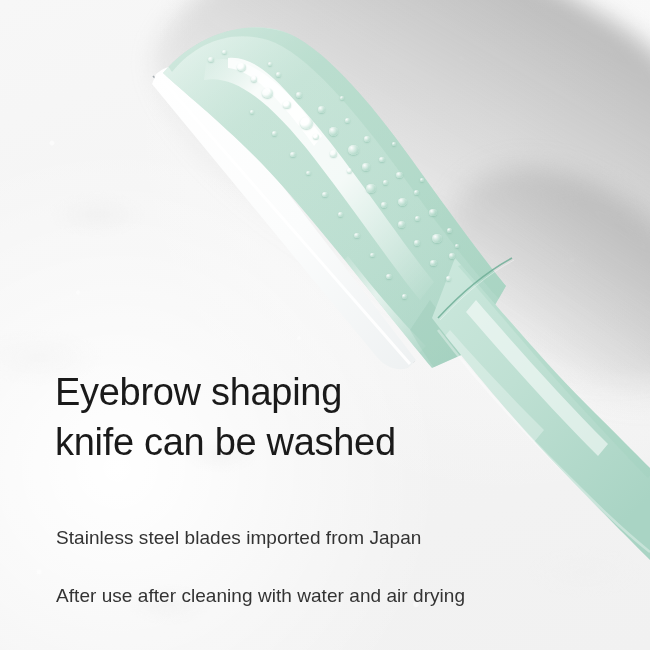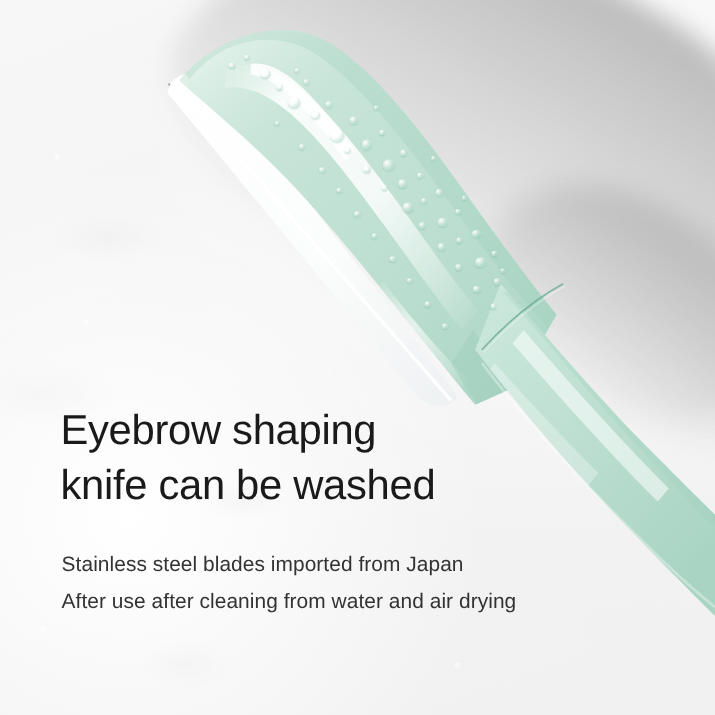--- a/index.html
+++ b/index.html
@@ -94,21 +94,21 @@
     font-weight:400;
   }
   .bullets{
     position:absolute;
     left:56px;top:497px;
     color:#333333;
     font-size:19px;
     line-height:34px;
     letter-spacing:.05px;
   }
-  .bullets div{white-space:nowrap;}
+  .bullets div{white-space:nowrap;margin-top:24px;}
 </style>
 </head>
 <body>
 
 <div id="stage">
 
   <div class="bg-base"></div>
   <div class="bg-mottle"></div>
   <div class="bg-speckle"></div>
 
@@ -315,16 +315,16 @@
     <div class="drop" style="left:392px;top:142px;width:4px;height:4px;"></div>
     <div class="drop" style="left:420px;top:178px;width:4px;height:4px;"></div>
     <div class="drop" style="left:455px;top:244px;width:4px;height:4px;"></div>
   </div>
 
   <div class="headline">Eyebrow shaping
 knife can be washed</div>
 
   <div class="bullets">
     <div>Stainless steel blades imported from Japan</div>
-    <div>After use after cleaning from water and air drying</div>
+    <div>After use after cleaning with water and air drying</div>
   </div>
 
 </div>
 
 </body></html>

